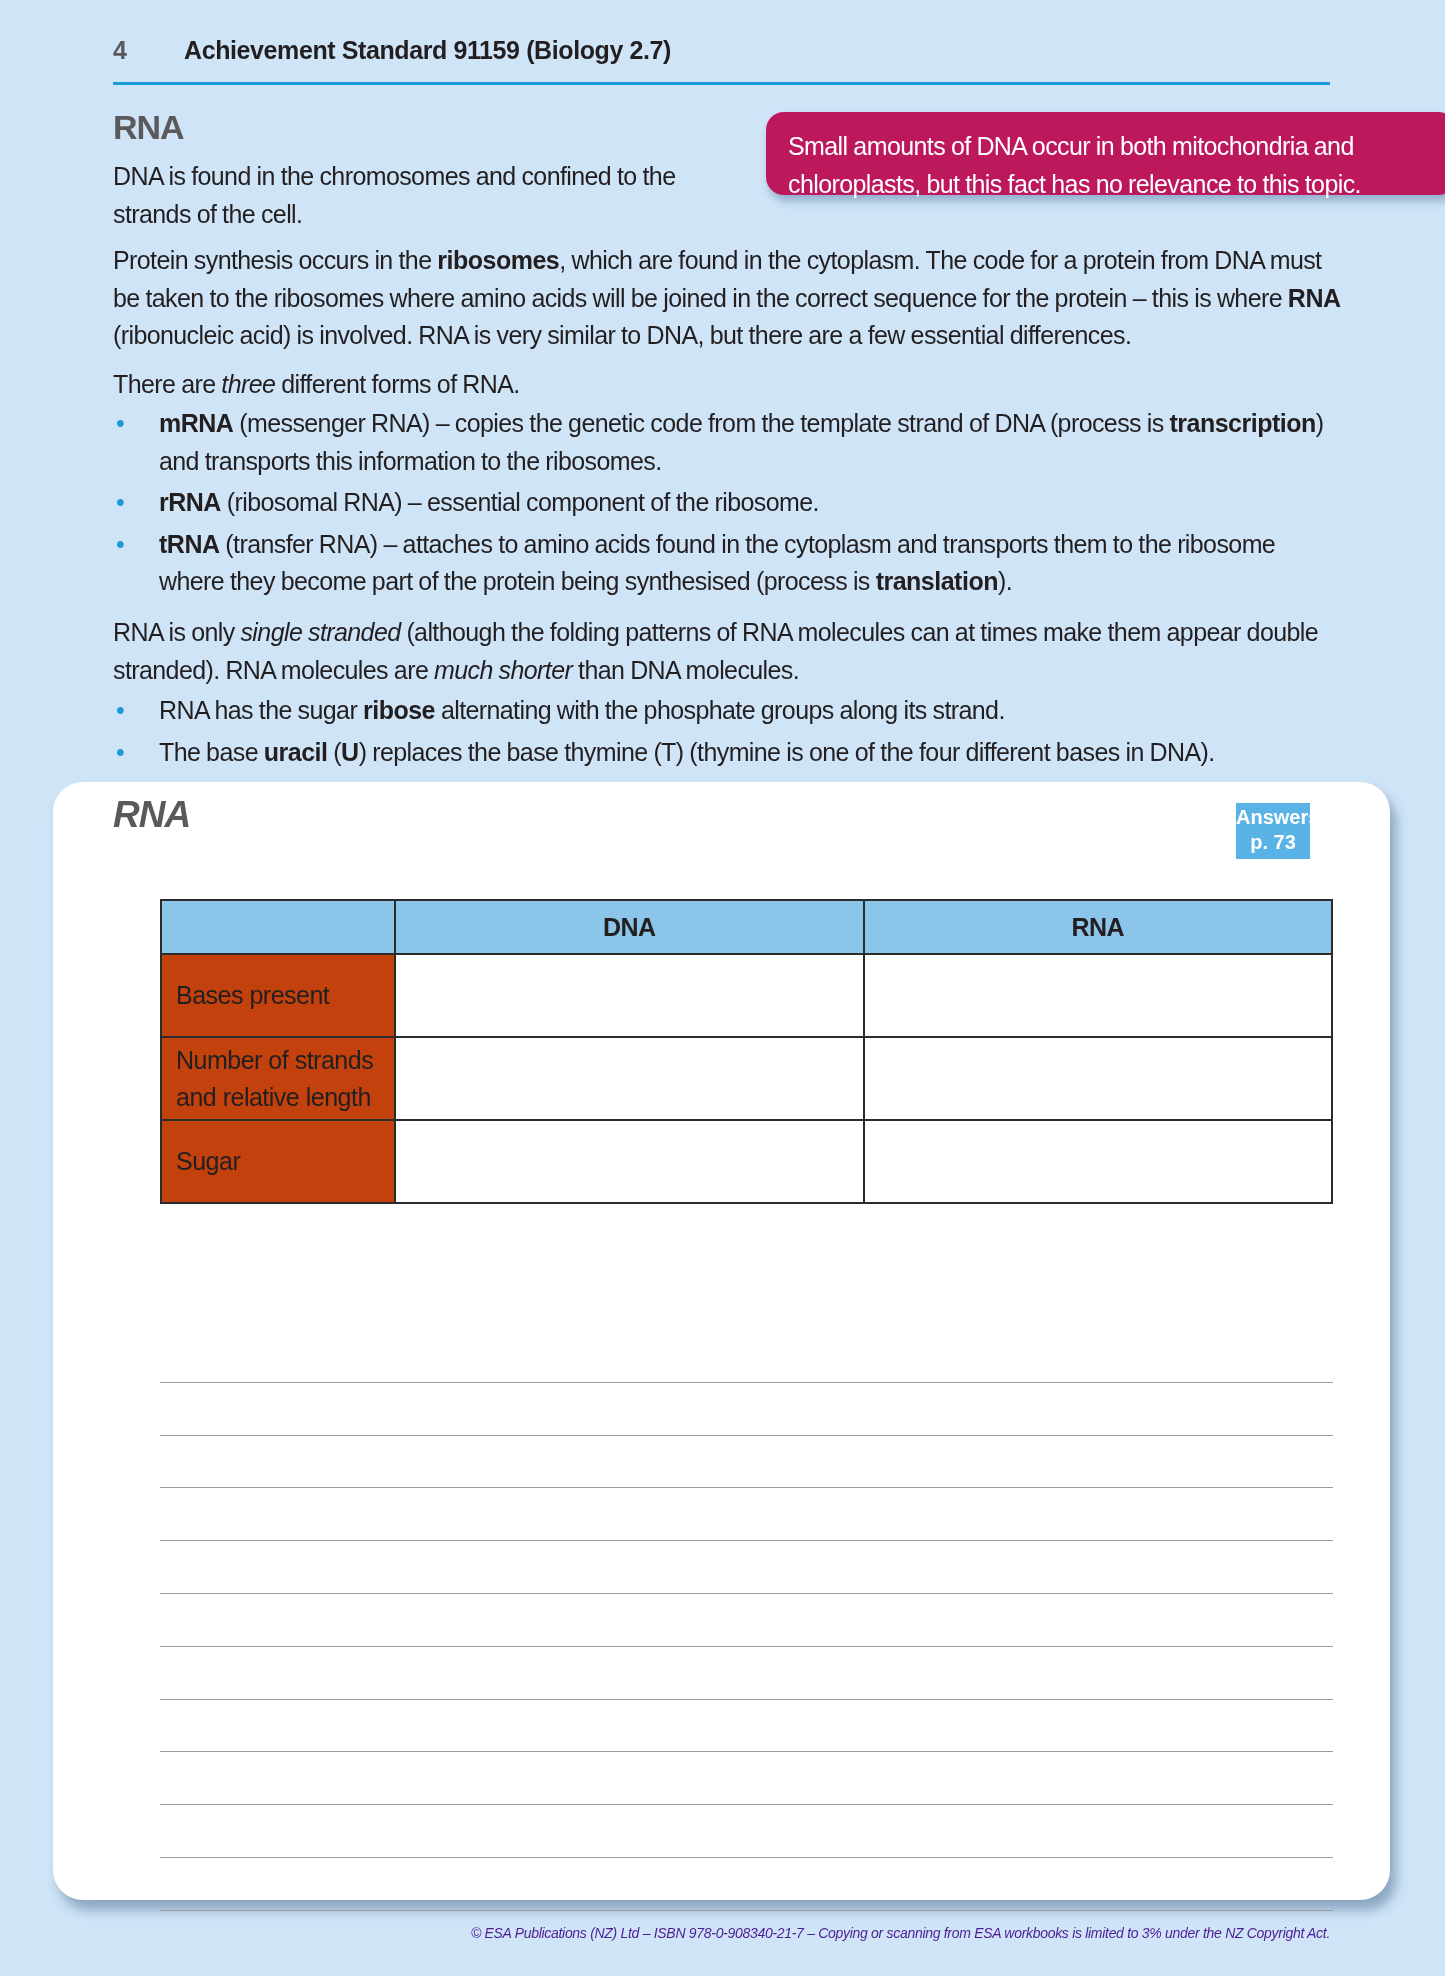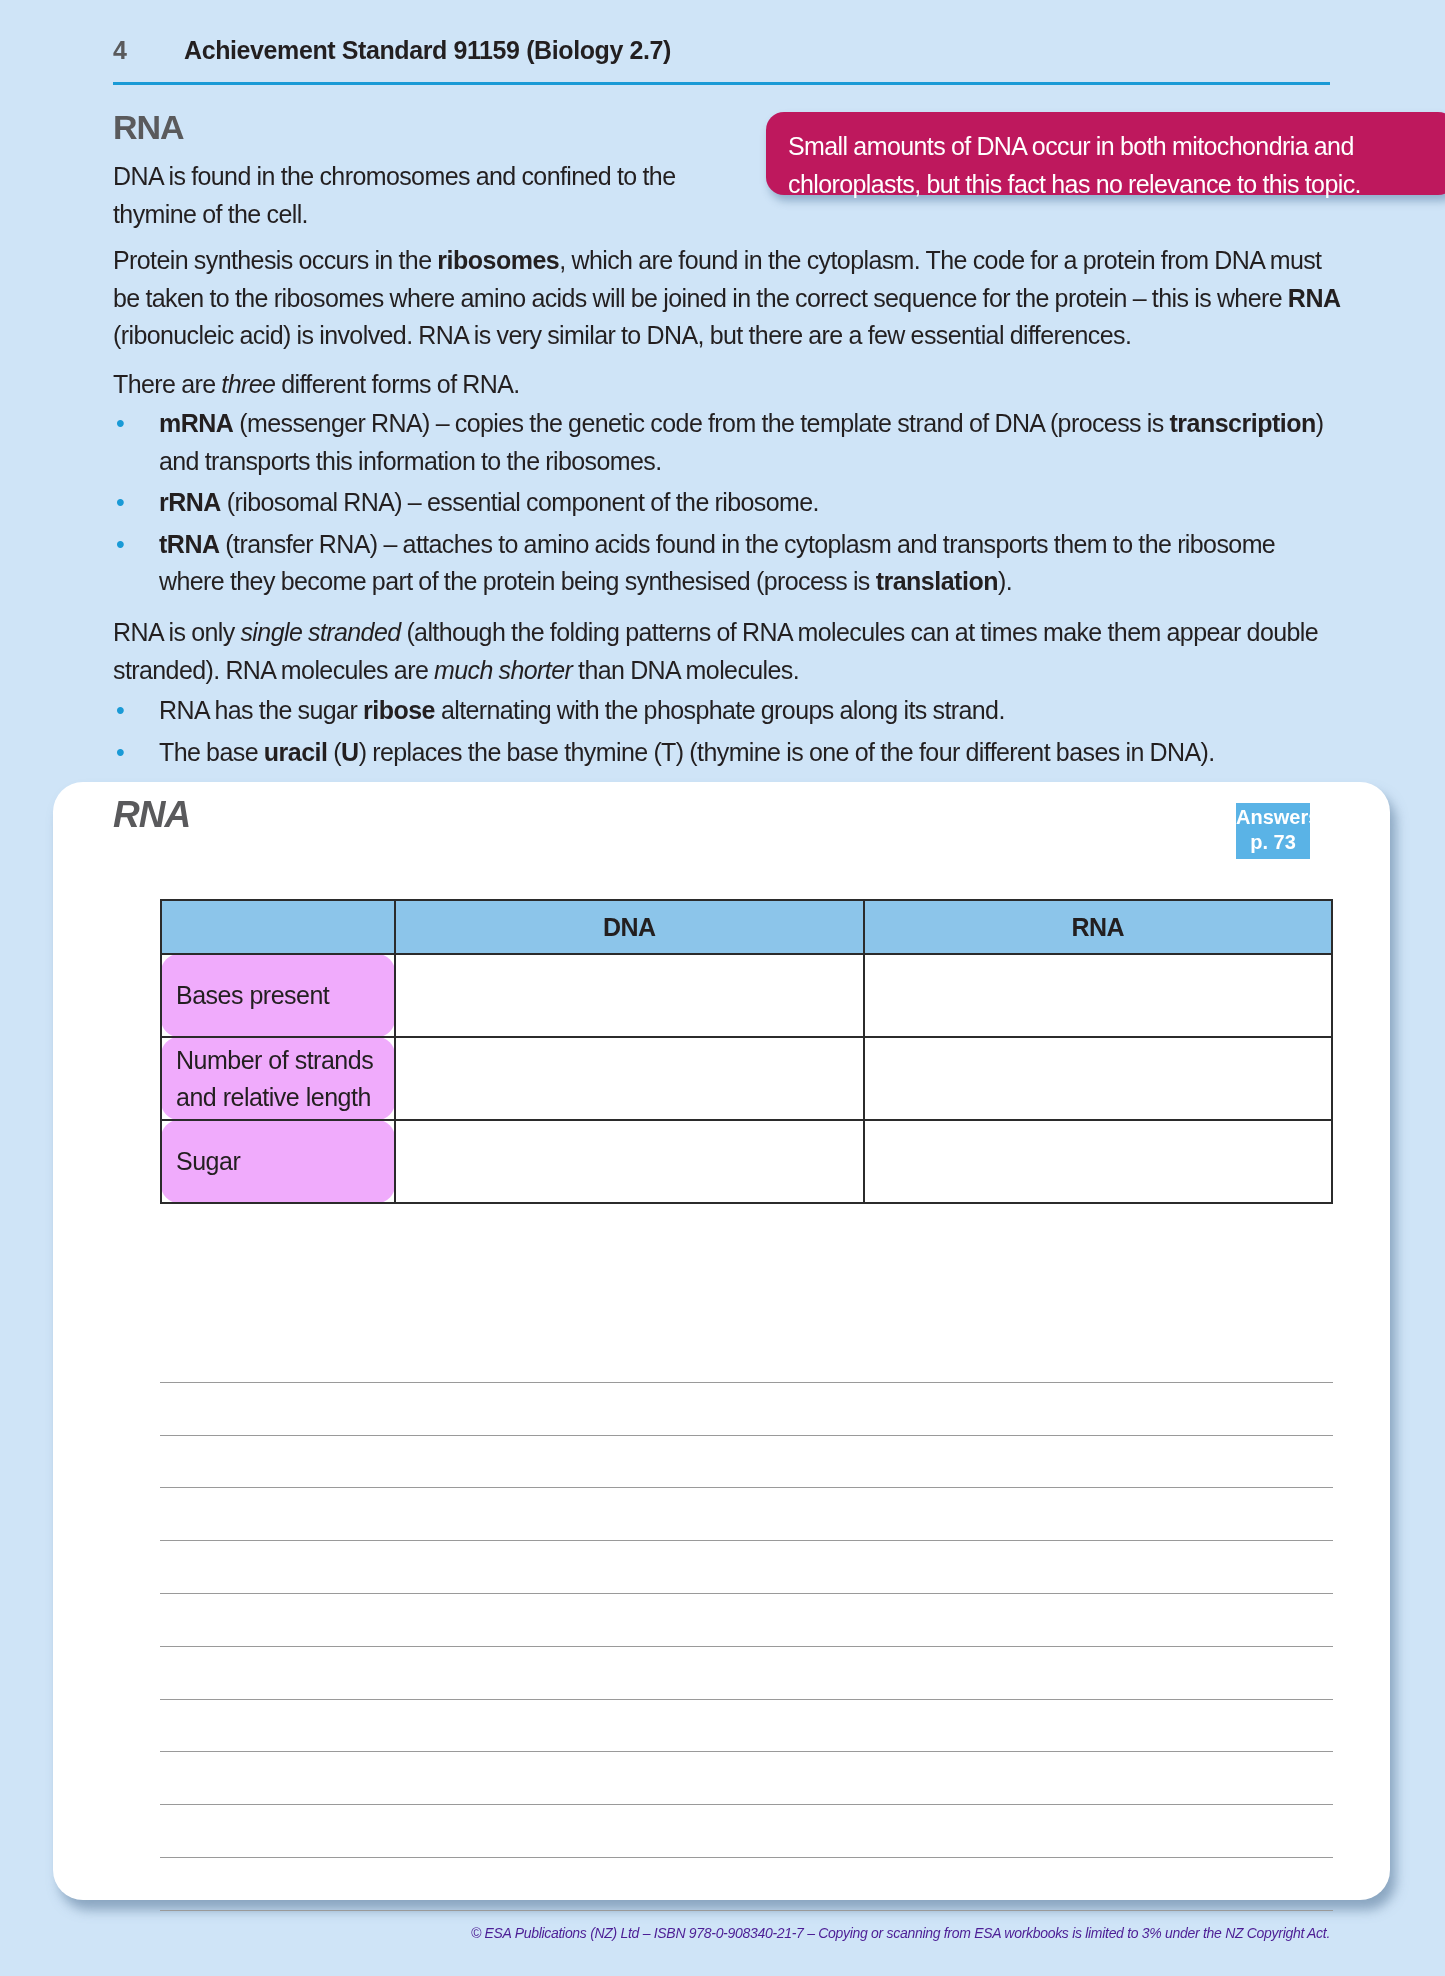--- a/index.html
+++ b/index.html
@@ -38,39 +38,39 @@
     font-size:20px; font-weight:bold; line-height:25px; text-align:center; padding-top:2px; box-sizing:border-box;
   }
   .question { position:absolute; left:60px; top:74px; font-size:25px; line-height:37px; letter-spacing:-0.6px; word-spacing:-0.5px; }
   .q-num { color:#1a9ad6; font-weight:bold; display:inline-block; width:46px; }
   table.compare {
     position:absolute; left:107px; top:117px; width:1173px; border-collapse:collapse;
     font-size:25px; letter-spacing:-0.5px;padding-left:8px;
   }
   table.compare th, table.compare td { border:2.5px solid #2b2b2b; }
   table.compare th { background:#8cc5ea; height:50px; font-weight:bold; text-align:center; }
-  table.compare td.rowhead { background:#f0abfc; width:218px; padding:0 0 0 14px; height:81px; line-height:37px; text-align:left;border-radius:18px; }
+  table.compare td.rowhead { background:#c2410c; width:218px; padding:0 0 0 14px; height:81px; line-height:37px; text-align:left; }
   table.compare td.cell { background:#fff; }
   .lines { position:absolute; left:107px; top:548px; width:1173px; }
   .write-line { height:52.8px; border-bottom:1.5px solid #9a9a9a; box-sizing:border-box; }
   .footer {
     position:absolute; right:115px; top:1925px; font-size:14px; font-style:italic; color:#4c1d95; letter-spacing:-0.3px;margin-left:32px;
   }
 </style>
 </head>
 <body>
 
 <div class="page-header">
   <span class="page-num">4</span>
   <span class="page-title">Achievement Standard 91159 (Biology 2.7)</span>
 </div>
 
 <div class="section-heading">RNA</div>
 
-<div class="body-text p-intro">DNA is found in the chromosomes and confined to the thymine of the cell.</div>
+<div class="body-text p-intro">DNA is found in the chromosomes and confined to the strands of the cell.</div>
 
 <div class="callout">
   <div class="callout-text">Small amounts of DNA occur in both mitochondria and chloroplasts, but this fact has no relevance to this topic.</div>
 </div>
 
 <div class="body-text p-synth"><span>Protein synthesis occurs in the </span><b>ribosomes</b><span>, which are found in the cytoplasm. The code for a protein from DNA must be taken to the ribosomes where amino acids will be joined in the correct sequence for the protein – this is where </span><b>RNA</b><span> (ribonucleic acid) is involved. RNA is very similar to DNA, but there are a few essential differences.</span></div>
 
 <div class="body-text p-three"><span>There are </span><i>three</i><span> different forms of RNA.</span></div>
 
 <ul class="bullets body-text list-forms">

